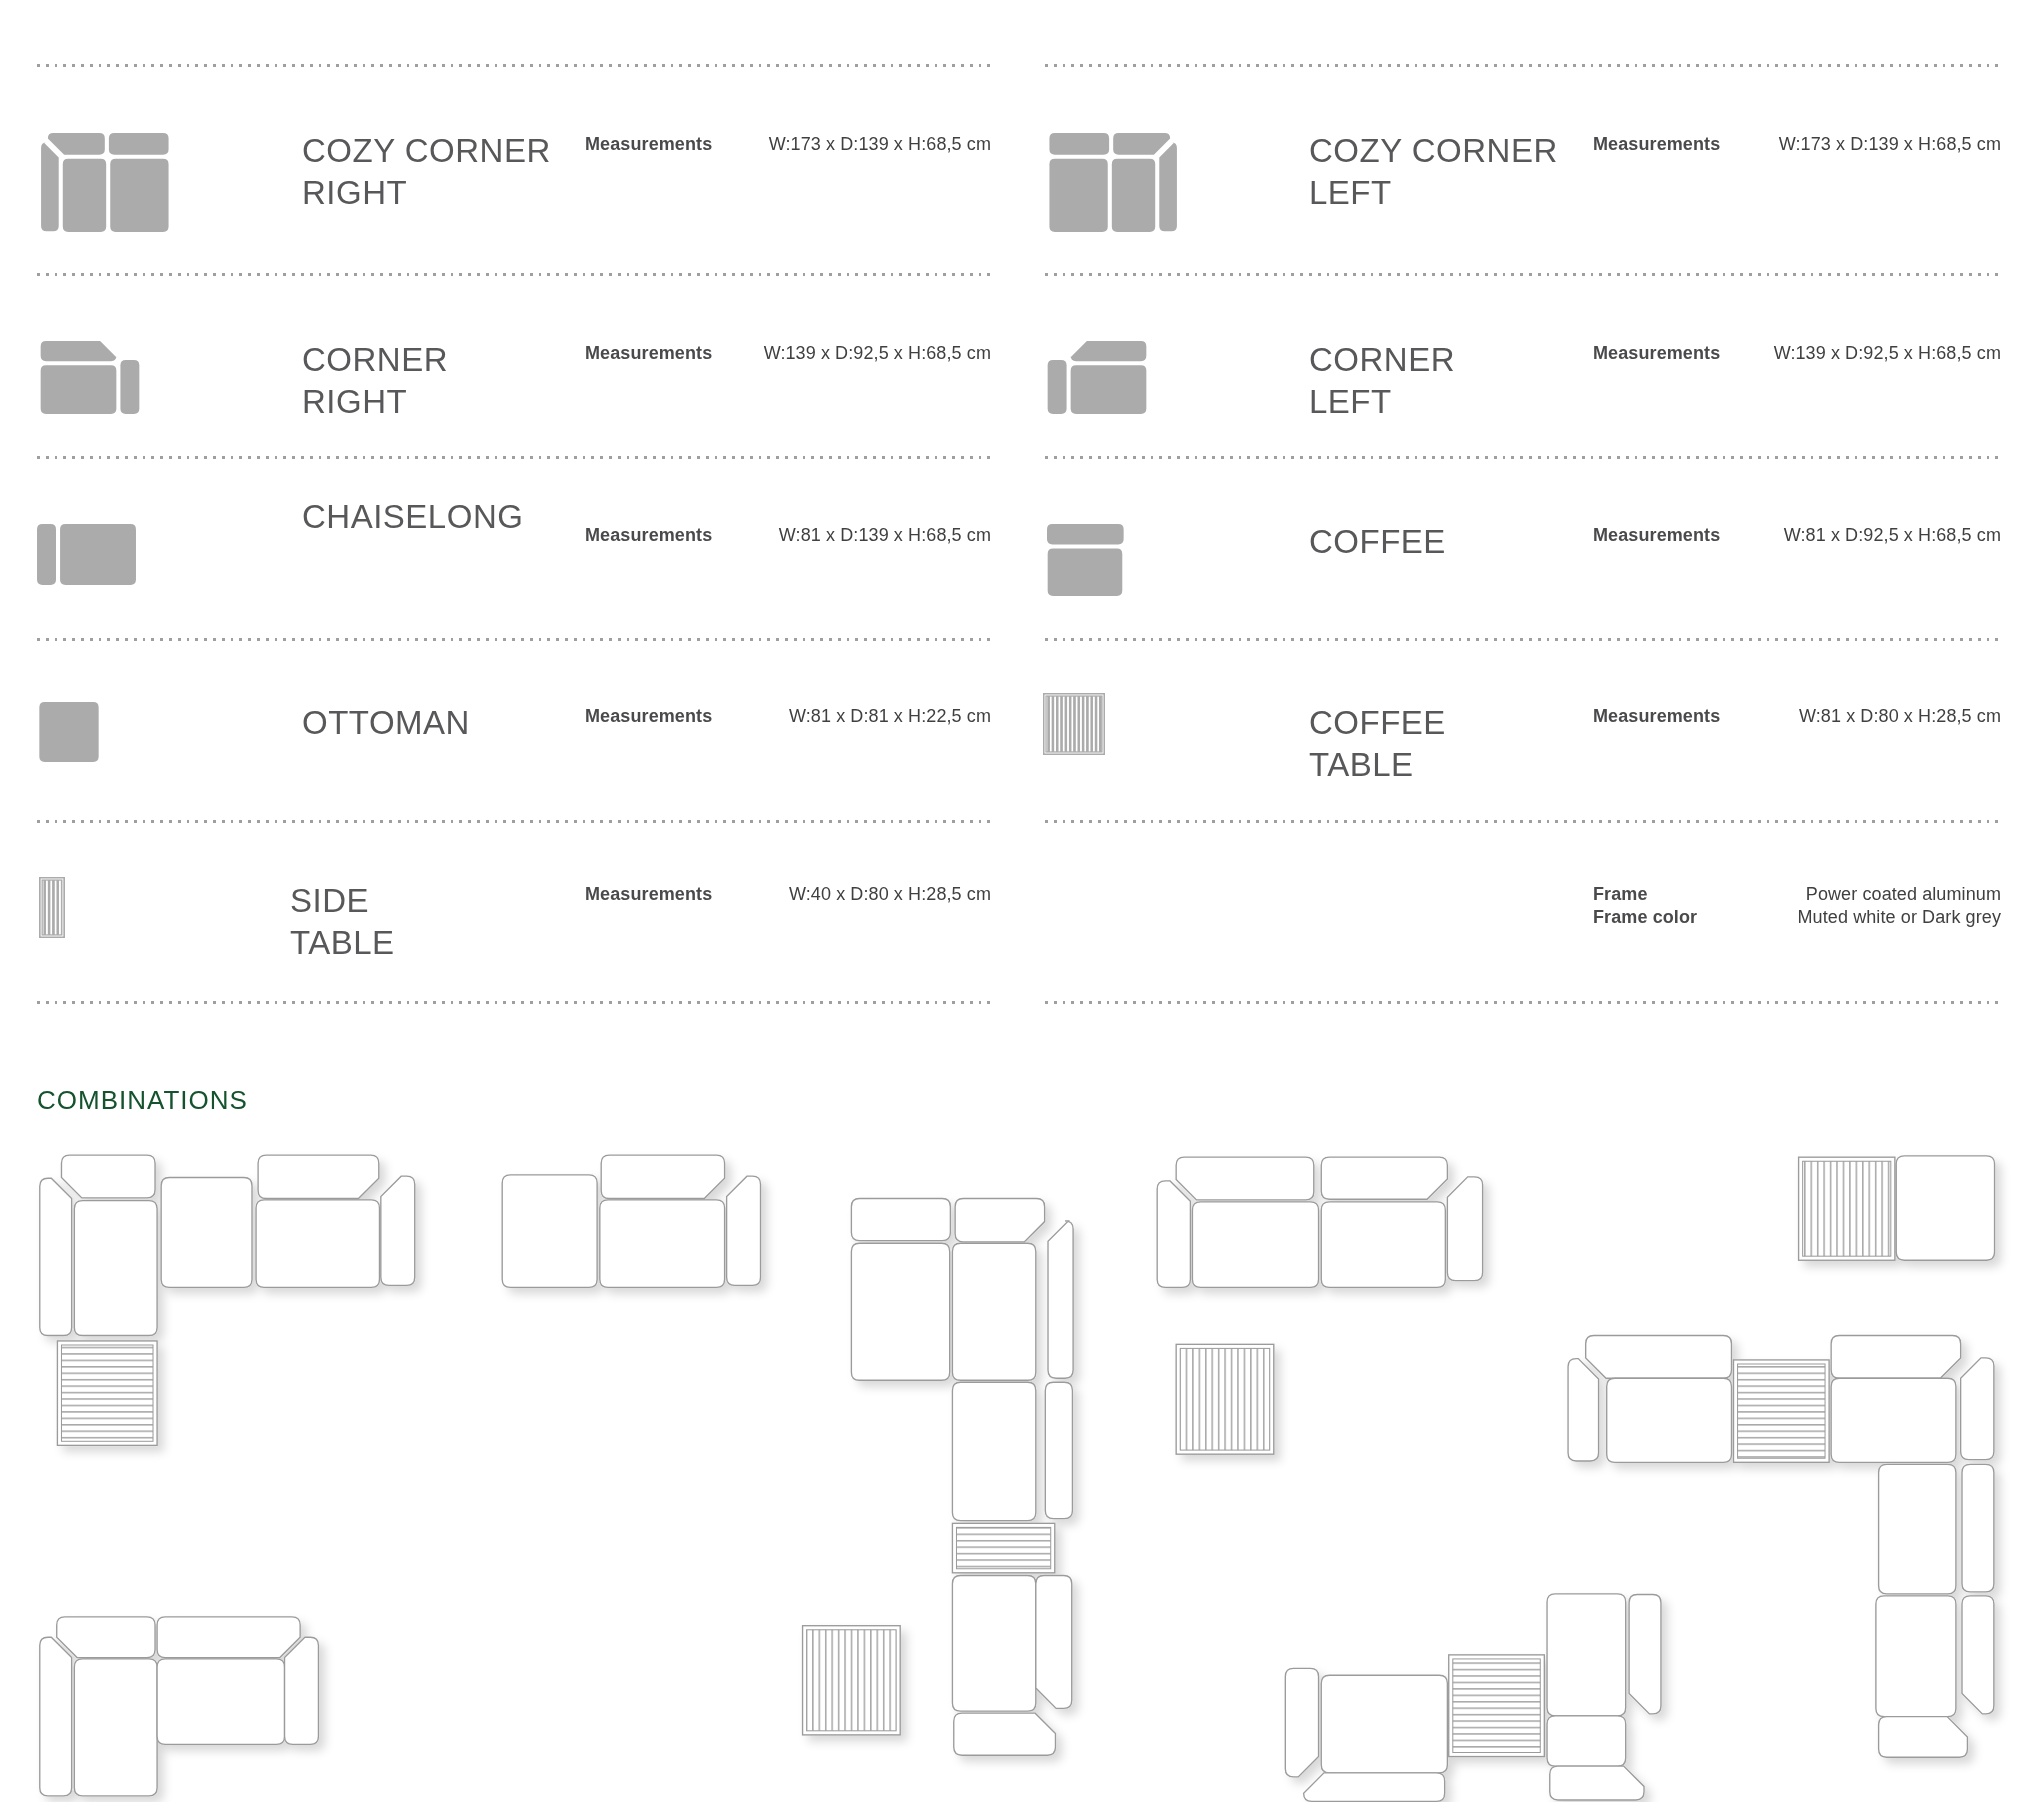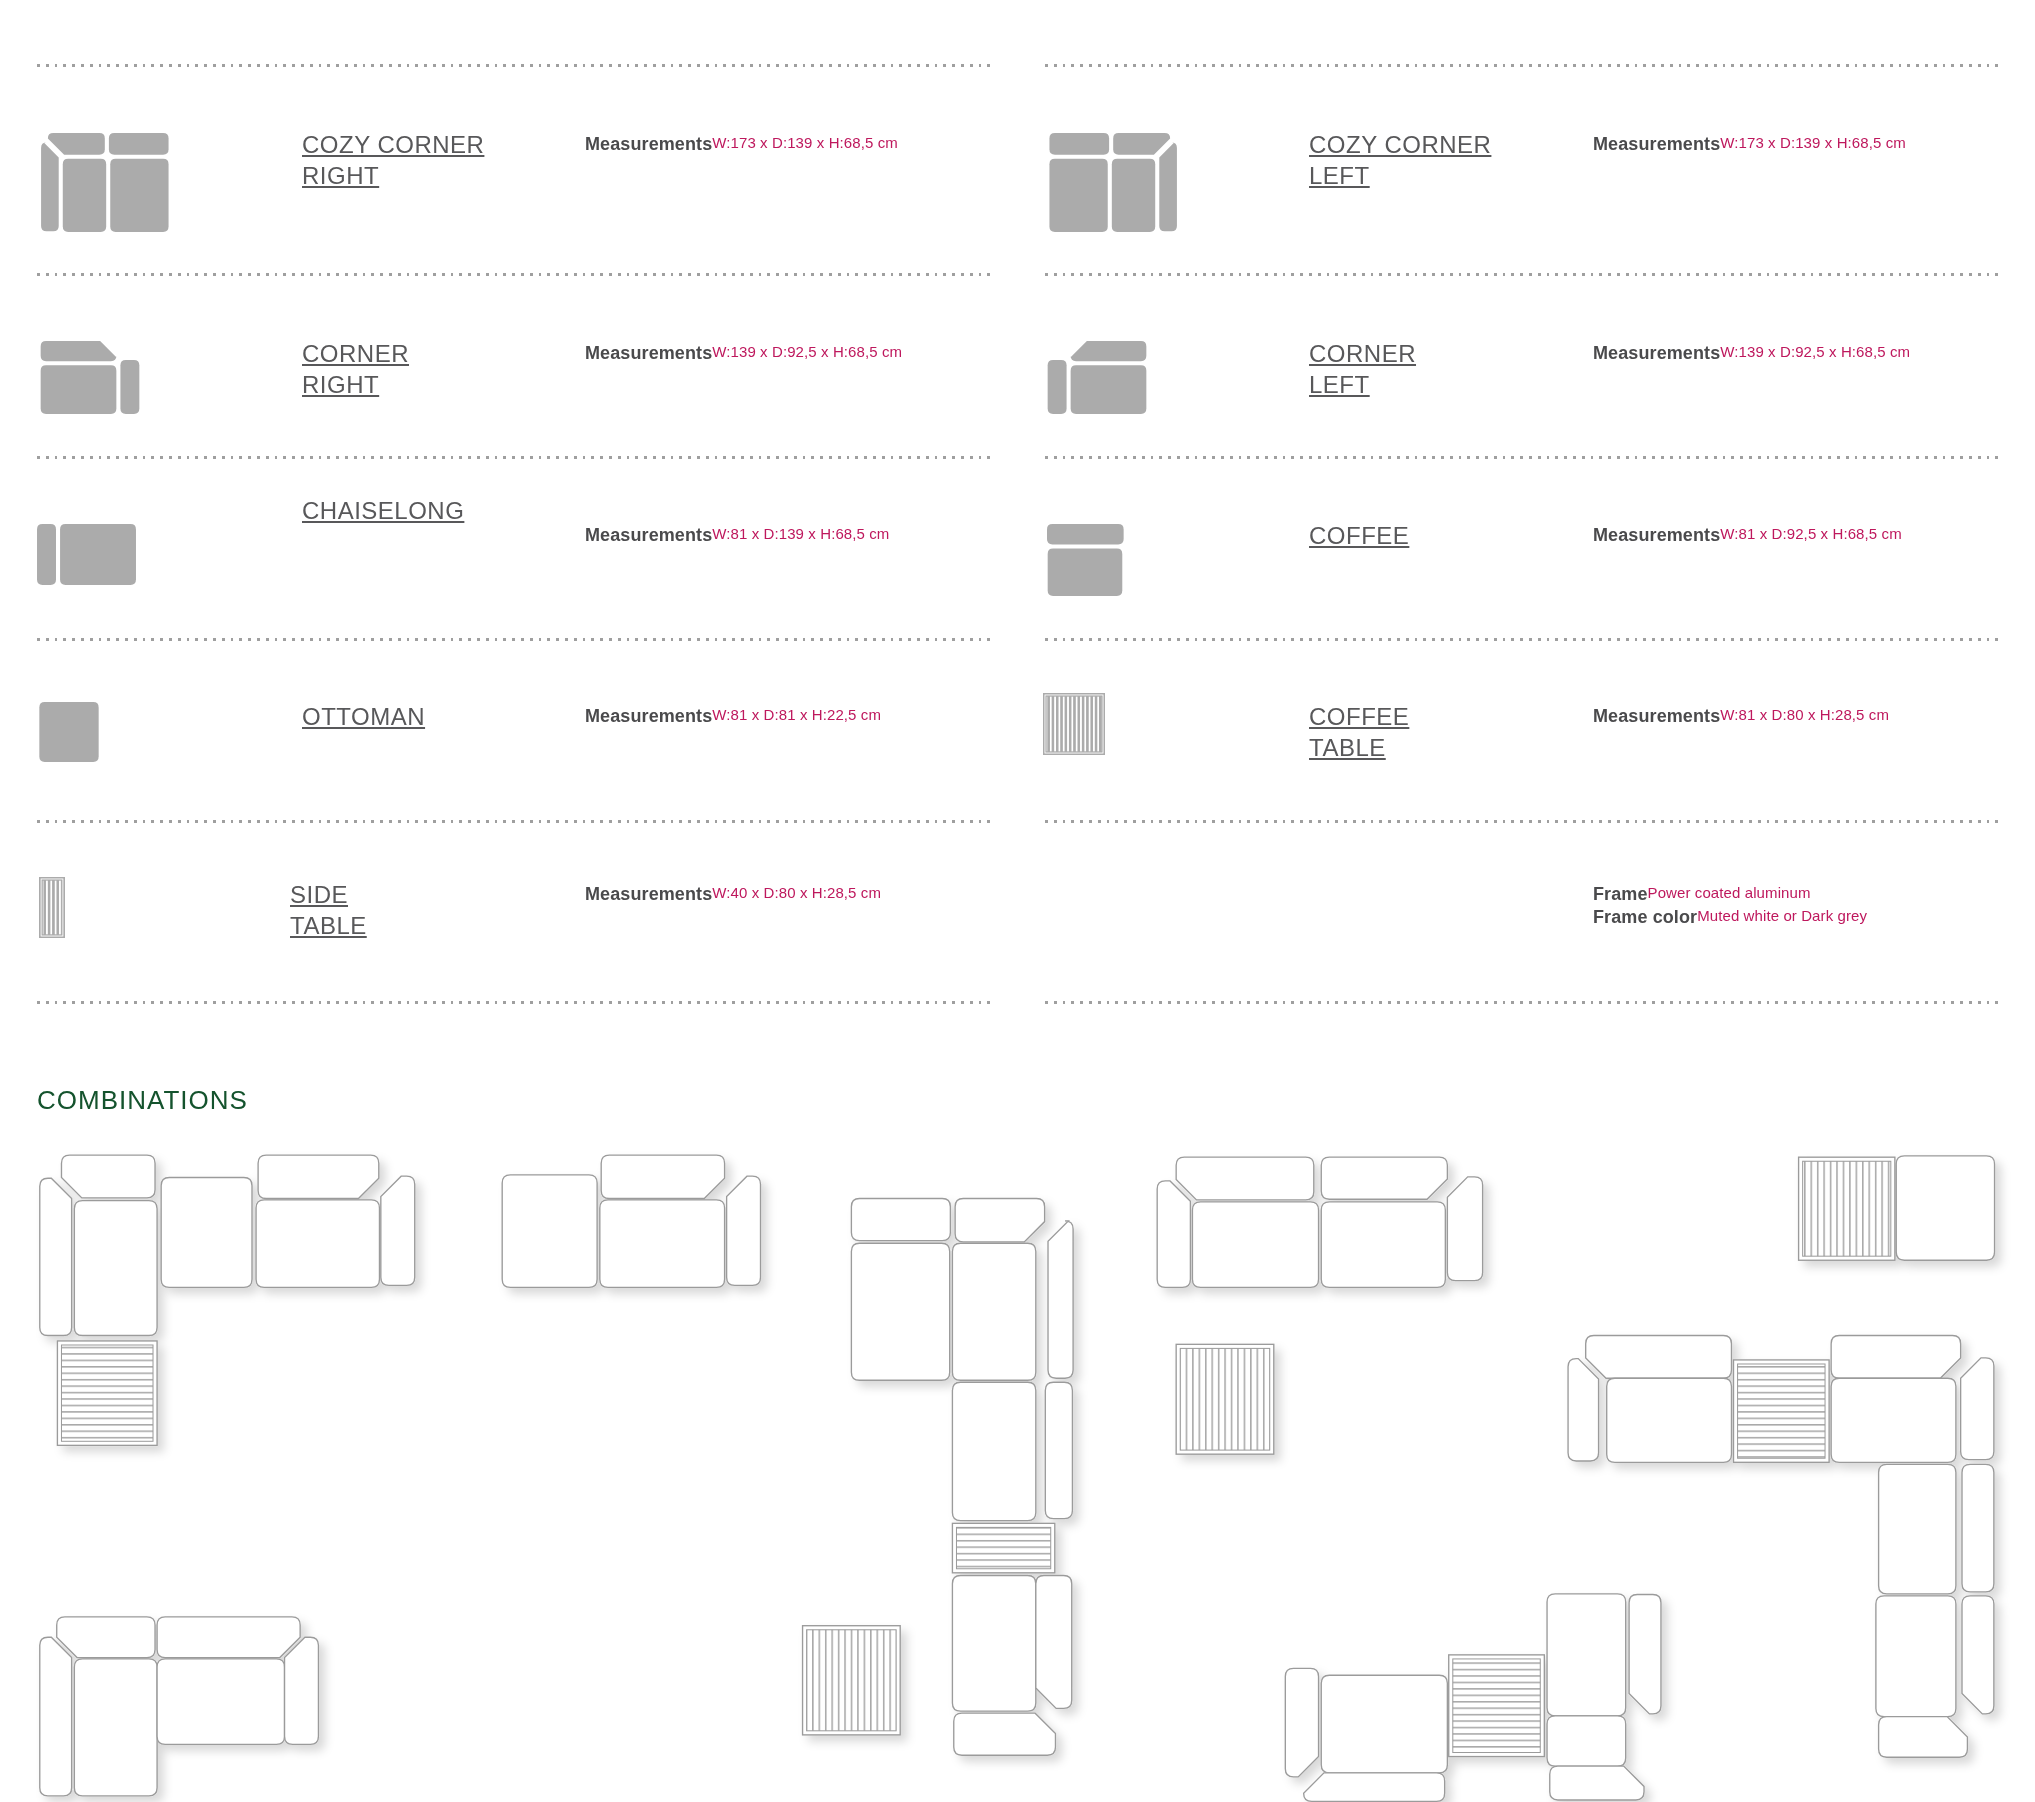--- a/index.html
+++ b/index.html
@@ -1,24 +1,24 @@
 <!DOCTYPE html>
 <html style="font-size:11px"><head>
 <meta charset="utf-8">
 <style>
   html,body{margin:0;padding:0;background:#ffffff;}
   .page{position:relative;width:2035px;height:1803px;background:#ffffff;overflow:hidden;
         font-family:"Liberation Sans", sans-serif;}
   .dotted{position:absolute;height:2.7px;
         background-image:repeating-linear-gradient(to right,#9f9f9f 0 2.7px,transparent 2.7px 8.8px);}
-  .product-title{position:absolute;font-size:24px;line-height:1.28;color:#58585a;
-        letter-spacing:0.5px;white-space:pre-line;text-decoration:underline;}
+  .product-title{position:absolute;font-size:33px;line-height:1.28;color:#58585a;
+        letter-spacing:0.5px;white-space:pre-line;}
   .meas-row{position:absolute;display:flex;align-items:flex-start;}
   .meas-label{font-size:18px;font-weight:bold;color:#4a4a4c;letter-spacing:0.1px;}
-  .meas-value{flex:1;text-align:left;font-size:15px;color:#be185d;letter-spacing:0.1px;}
+  .meas-value{flex:1;text-align:right;font-size:18px;color:#404040;letter-spacing:0.1px;}
   .spec-block{position:absolute;display:flex;flex-direction:column;row-gap:2px;}
   .spec-line{display:flex;}
   .combinations-title{position:absolute;left:37px;top:1085px;font-size:26px;color:#14532d;
         letter-spacing:1px;}
   svg{position:absolute;display:block;}
 </style>
 </head>
 <body>
 
 <div class="page" id="page">

